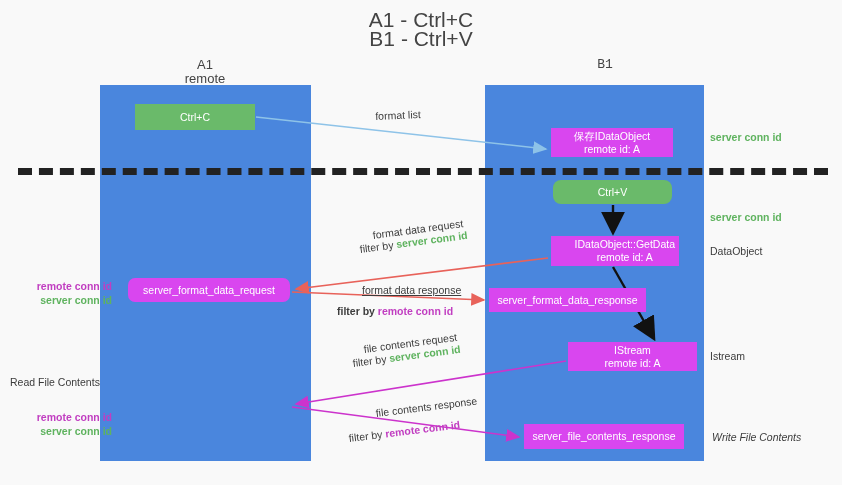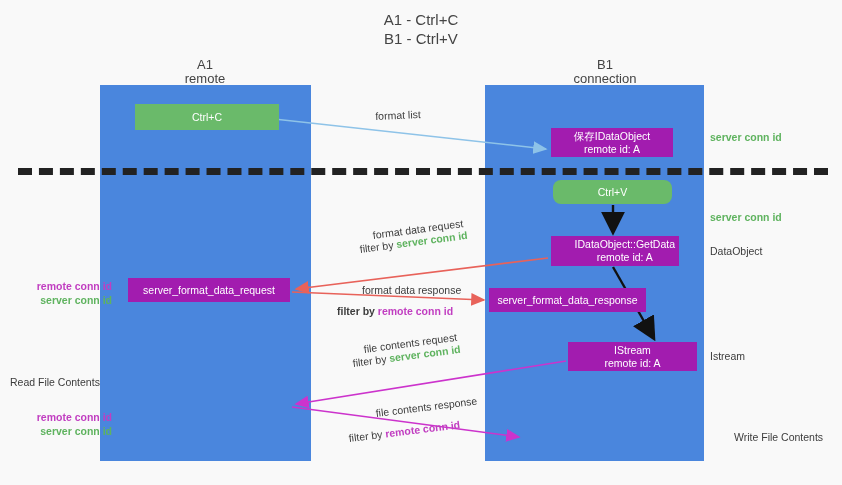--- a/index.html
+++ b/index.html
@@ -7,49 +7,49 @@
     font-family:"Liberation Sans","DejaVu Sans",sans-serif;
     width:842px;height:485px;position:relative;overflow:hidden;
     color:#3c3c3c;
   }
   #stage{position:absolute;left:0;top:0;width:842px;height:485px;}
   .abs{position:absolute;}
 
   
   #title{
     left:0;top:10px;width:842px;text-align:center;
-    font-size:15px;line-height:19px;color:#444;
+    font-size:21px;line-height:19px;color:#444;
   }
 
   
   .col-head{
     text-align:center;font-size:13px;line-height:13.5px;color:#444;
   }
   #head-a1{left:135px;top:58px;width:140px;}
-  #head-b1{left:535px;top:58px;width:140px;}
+  #head-b1{left:535px;top:58px;width:140px;font-family:Liberation Mono, monospace;}
 
   
   .lane{background:#4a86dd;}
   #lane-a{left:100px;top:85px;width:211px;height:376px;}
   #lane-b{left:485px;top:85px;width:219px;height:376px;}
 
   
   .box{
     display:flex;align-items:center;justify-content:center;
     text-align:center;color:#ffffff;font-size:10.5px;line-height:13px;
     box-sizing:border-box;padding:2px 4px;
   }
   .box.green{background:#6aba6a;}
-  .box.orange{background:#a21caf;}
-
-  #box-ctrlc{left:135px;top:104px;width:144px;height:26px;}
+  .box.orange{background:#d946ef;}
+
+  #box-ctrlc{left:135px;top:104px;width:120px;height:26px;}
   #box-save{left:551px;top:128px;width:122px;height:29px;}
   #box-ctrlv{left:553px;top:180px;width:119px;height:24px;border-radius:8px;}
   #box-getdata{left:551px;top:236px;width:128px;height:30px;justify-content:flex-end;}
-  #box-fmt-req{left:128px;top:278px;width:162px;height:24px;}
+  #box-fmt-req{left:128px;top:278px;width:162px;height:24px;border-radius:7px;}
   #box-fmt-res{left:489px;top:288px;width:157px;height:24px;}
   #box-istream{left:568px;top:342px;width:129px;height:29px;}
   #box-file-req{left:128px;top:393px;width:161px;height:24px;}
   #box-file-res{left:524px;top:424px;width:160px;height:25px;}
 
   
   #divider{
     left:18px;top:168px;width:810px;height:0;
     border-top:7px dashed #222;
   }
@@ -63,37 +63,37 @@
   .lbl.dark{color:#3c3c3c;}
   .green-t{color:#5fb35f;font-weight:bold;}
   .purple-t{color:#c13ec1;font-weight:bold;}
   .bold{font-weight:bold;}
 
   
   #ann-scid-1{left:710px;top:131px;}
   #ann-scid-2{left:710px;top:211px;}
   #ann-dataobject{left:710px;top:245px;}
   #ann-istream{left:710px;top:350px;}
-  #ann-writefile{left:734px;top:431px;}
+  #ann-writefile{left:712px;top:431px;font-style:italic;}
 
   
   #ann-left-1{left:8px;top:279px;width:104px;text-align:right;}
   #ann-left-1 div{line-height:14px;}
   #ann-readfile{left:10px;top:376px;}
   #ann-left-2{left:8px;top:410px;width:104px;text-align:right;}
   #ann-left-2 div{line-height:14px;}
 
   
   .rot{transform-origin:left top;}
   #t-format-list{left:375px;top:110px;transform:rotate(-2.5deg);}
 
   #t-fdreq{left:372px;top:229px;transform:rotate(-7.5deg);}
   #t-fdreq2{left:359px;top:243px;transform:rotate(-7.5deg);}
 
-  #t-fdres{left:362px;top:284px;transform:rotate(0deg);}
+  #t-fdres{left:362px;top:284px;transform:rotate(0deg);text-decoration:underline;}
   #t-fdres2{left:337px;top:305px;transform:rotate(0deg);}
 
   #t-fcreq{left:363px;top:343px;transform:rotate(-7.5deg);}
   #t-fcreq2{left:352px;top:357px;transform:rotate(-7.5deg);}
 
   #t-fcres{left:375px;top:407px;transform:rotate(-7deg);}
   #t-fcres2{left:348px;top:432px;transform:rotate(-7deg);}
 </style>
 </head>
 <body>
@@ -104,21 +104,20 @@
     <div>A1 - Ctrl+C</div>
     <div>B1 - Ctrl+V</div>
   </div>
 
   <div class="abs col-head" id="head-a1">
     <div>A1</div>
     <div>remote</div>
   </div>
   <div class="abs col-head" id="head-b1">
     <div>B1</div>
-    <div>connection</div>
   </div>
 
   <div class="abs lane" id="lane-a"></div>
   <div class="abs lane" id="lane-b"></div>
 
   <svg id="arrows" viewBox="0 0 842 485">
     <defs>
       <marker id="ah-blue" markerWidth="9" markerHeight="8" refX="8" refY="4" orient="auto">
         <path d="M0,0 L9,4 L0,8 z" fill="#8ec3e8"></path>
       </marker>
@@ -173,20 +172,21 @@
   <div class="abs box orange" id="box-fmt-res">server_format_data_response</div>
 
   <div class="abs box orange" id="box-istream">
     <div>
       <div>IStream</div>
       <div>remote id: A</div>
     </div>
   </div>
 
 
+  <div class="abs box orange" id="box-file-res">server_file_contents_response</div>
 
   <div class="abs lbl dark rot" id="t-format-list">format list</div>
 
   <div class="abs lbl dark rot" id="t-fdreq">format data request</div>
   <div class="abs lbl dark rot" id="t-fdreq2">
     <span>filter by </span><span class="green-t">server conn id</span>
   </div>
 
   <div class="abs lbl dark rot" id="t-fdres">format data response</div>
   <div class="abs lbl dark rot bold" id="t-fdres2">

